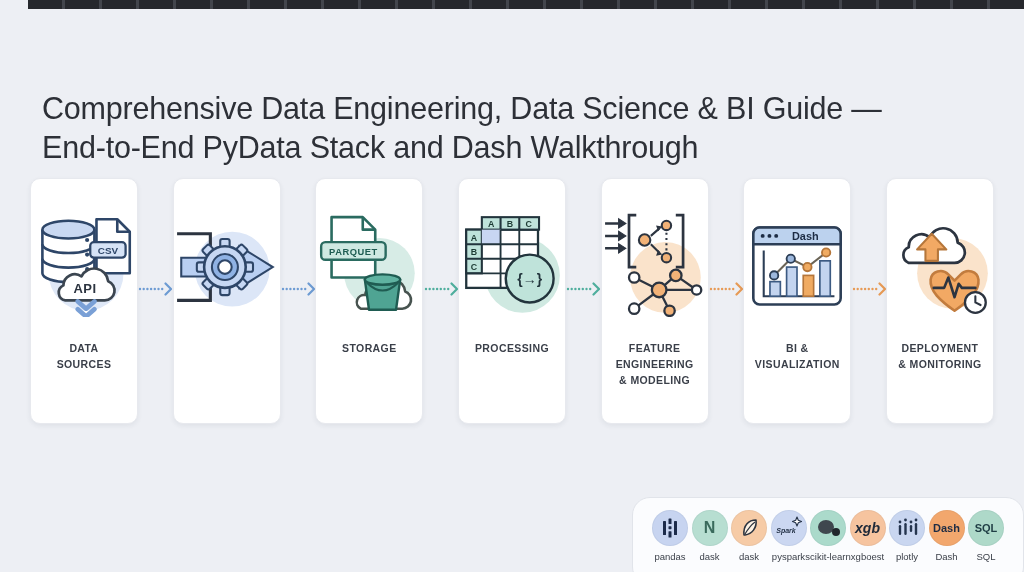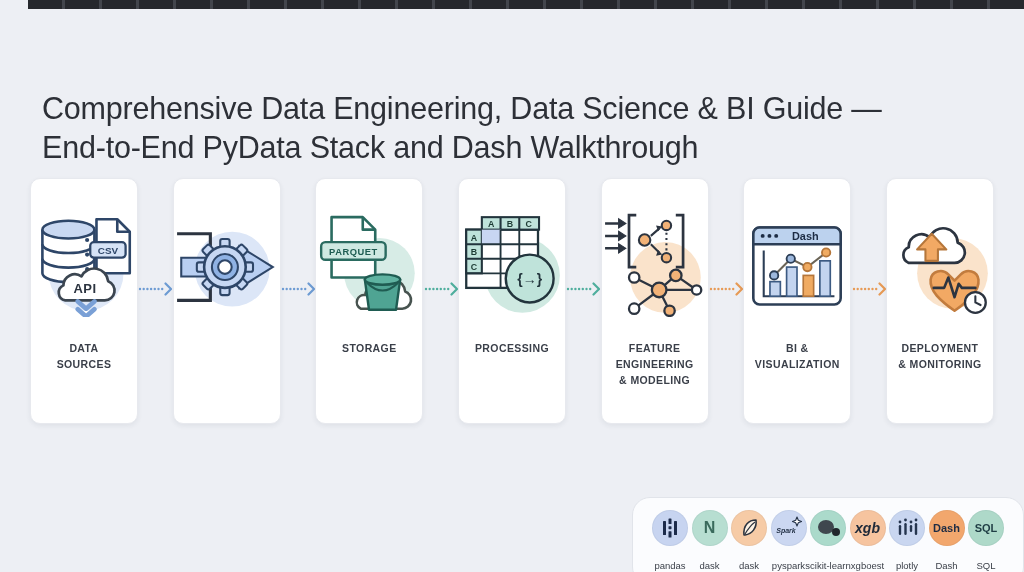--- a/index.html
+++ b/index.html
@@ -39,21 +39,21 @@
     background:#fbfcfe;border:1px solid #e1e4ea;border-radius:18px;
     box-sizing:border-box;padding:12px 18px 0;
     display:flex;justify-content:space-between;
   }
   .legend-item{width:38px;display:flex;flex-direction:column;align-items:center;flex:0 0 auto;}
   .legend-circle{
     width:36px;height:36px;border-radius:50%;
     display:flex;align-items:center;justify-content:center;
     box-shadow:inset 0 0 0 1px rgba(40,50,70,.05);
   }
-  .legend-label{margin-top:14px;font-size:9.5px;color:#3c414a;white-space:nowrap;}
+  .legend-label{margin-top:5px;font-size:9.5px;color:#3c414a;white-space:nowrap;}
   .glyph-text{font-weight:700;color:#1d2c44;line-height:1;}
   .glyph-n{font-size:16px;color:#3a6a5c;}
   .glyph-xgb{font-size:14px;font-style:italic;color:#202b3a;}
   .glyph-dash{font-size:11px;color:#1d2c44;}
   .glyph-sql{font-size:11px;color:#1f3d44;}
 </style>
 </head>
 <body style="background: rgb(237, 239, 244);">
 
 <div class="top-bar"></div>

